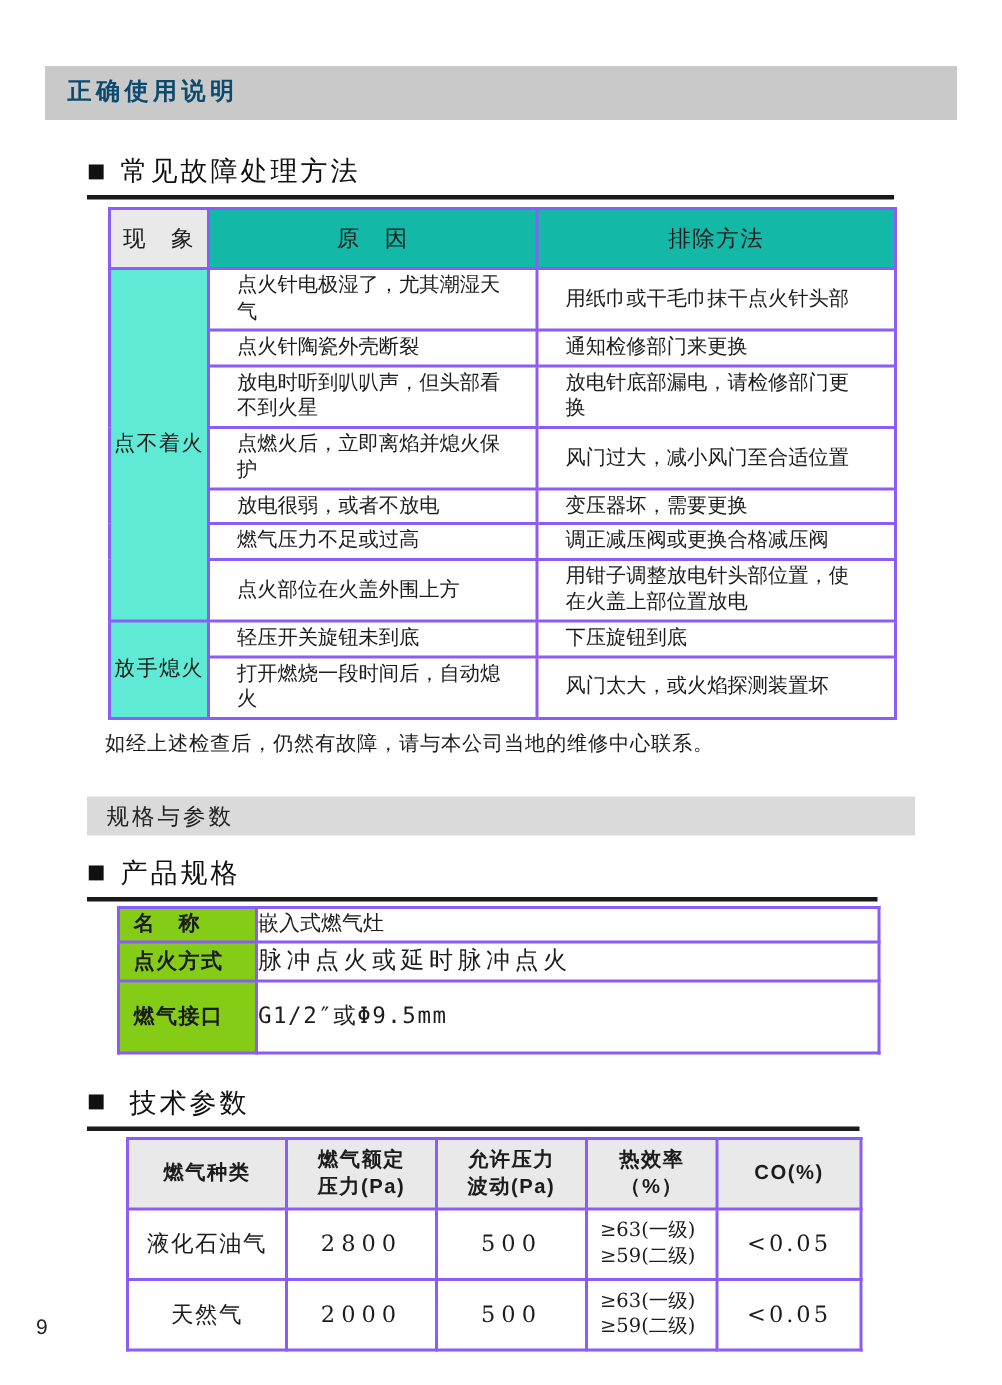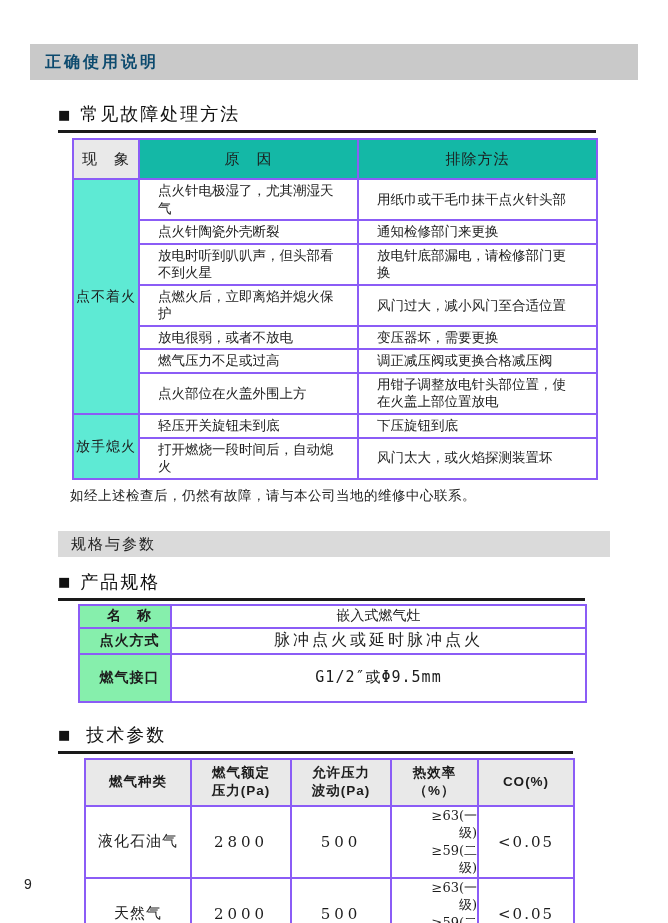--- a/index.html
+++ b/index.html
@@ -52,45 +52,45 @@
   
   .bar2 {
     margin:26px 0 0 58px; width:552px; height:26px; line-height:26px;
     background:#dadada; padding-left:13px;
     font-size:15px; letter-spacing:2px; color:#222;
   }
 
   
   .spec { margin:3px 0 0 78px; width:507px; }
   .spec th {
-    background:#86efac; text-align:center; padding-left:9px;
+    background:#84cc16; text-align:left; padding-left:9px;
     font-family:"Liberation Sans","DejaVu Sans",sans-serif;
     font-size:14px; font-weight:600; letter-spacing:1px;
   }
-  .spec td { text-align:center; font-size:14px; }
+  .spec td { text-align:left; font-size:14px; }
   .spec tr { height:23px; }
   .spec tr.r4 { height:26px;margin-left:35px; }
   .spec tr.r5 { height:48px; }
   .spec td.lpg { padding-right:55px; }
   .spec td.ng  { padding-left:12px; }
   .spec td.ignite { font-size:16px; letter-spacing:3px; }
   .spec td.joint  { font-size:15px; letter-spacing:1px; font-family:"DejaVu Sans Mono","Liberation Mono",monospace;border-radius:11px; }
 
   
   .tech { margin:4px 0 0 84px; width:489px; }
   .tech thead tr { height:47px;margin-left:48px; }
   .tech th {
     background:#e9e9e9; white-space:pre-line;
     font-family:"Liberation Sans","DejaVu Sans",sans-serif;
     font-size:13.5px; font-weight:600; letter-spacing:1px; line-height:1.35;
   }
   .tech tbody tr { height:47px; }
   .tech td { text-align:center; font-size:15px; letter-spacing:1px; }
   .tech td.num { letter-spacing:4px; }
-  .tech td.eff { text-align:right; padding-left:24px; white-space:pre-line; font-size:13px; letter-spacing:0; line-height:1.35; }
+  .tech td.eff { text-align:left; padding-left:8px; white-space:pre-line; font-size:13px; letter-spacing:0; line-height:1.35; }
   .tech td.co { letter-spacing:2px; }
 
   .energy-note {
     margin:23px 0 0 100px;
     font-family:"Liberation Sans","DejaVu Sans",sans-serif;
     font-weight:bold; font-size:13px; letter-spacing:1px; color:#141414;
   }
 
   .page-num { position:absolute; left:24px; top:876px; font-size:14px; color:#222;
     font-family:"Liberation Sans","DejaVu Sans",sans-serif; }

